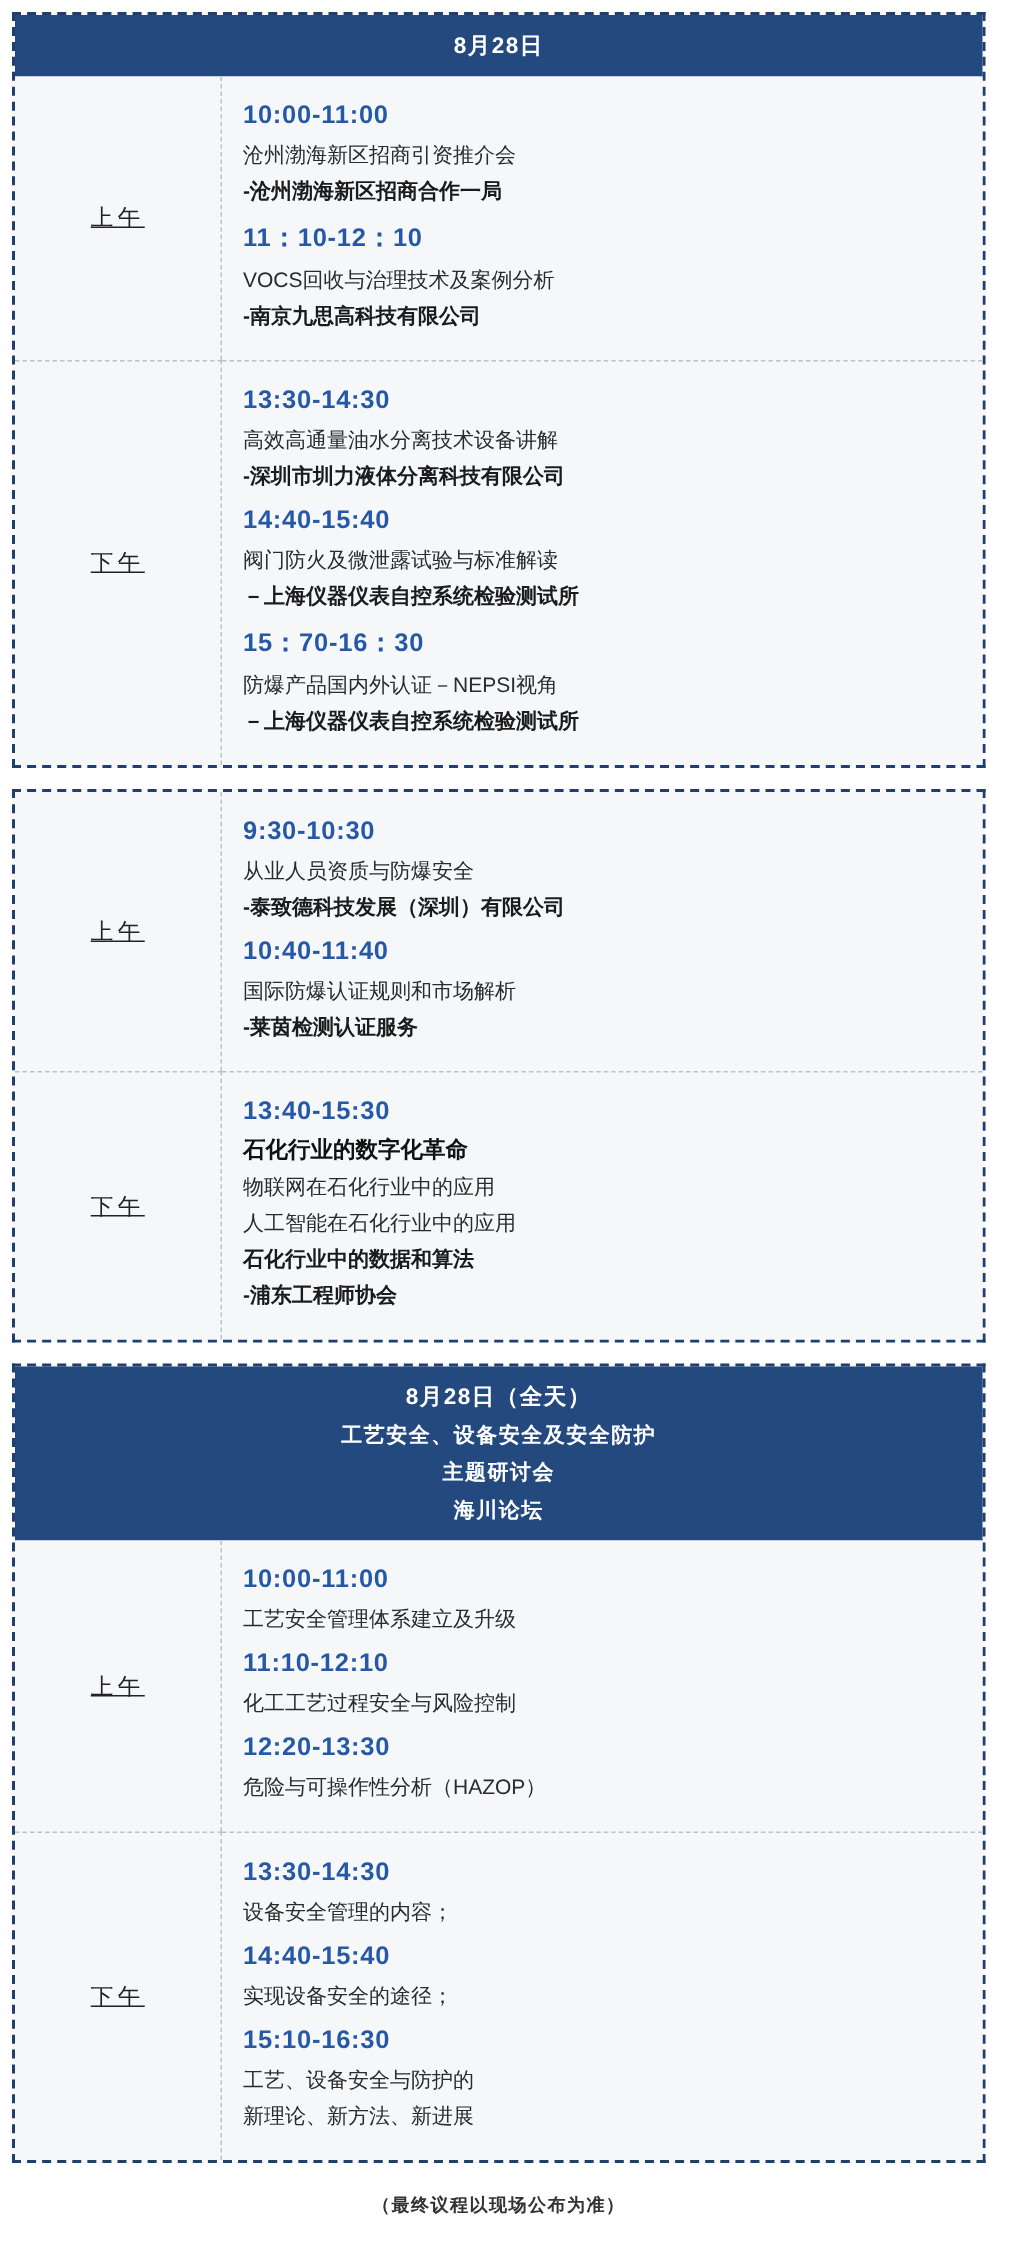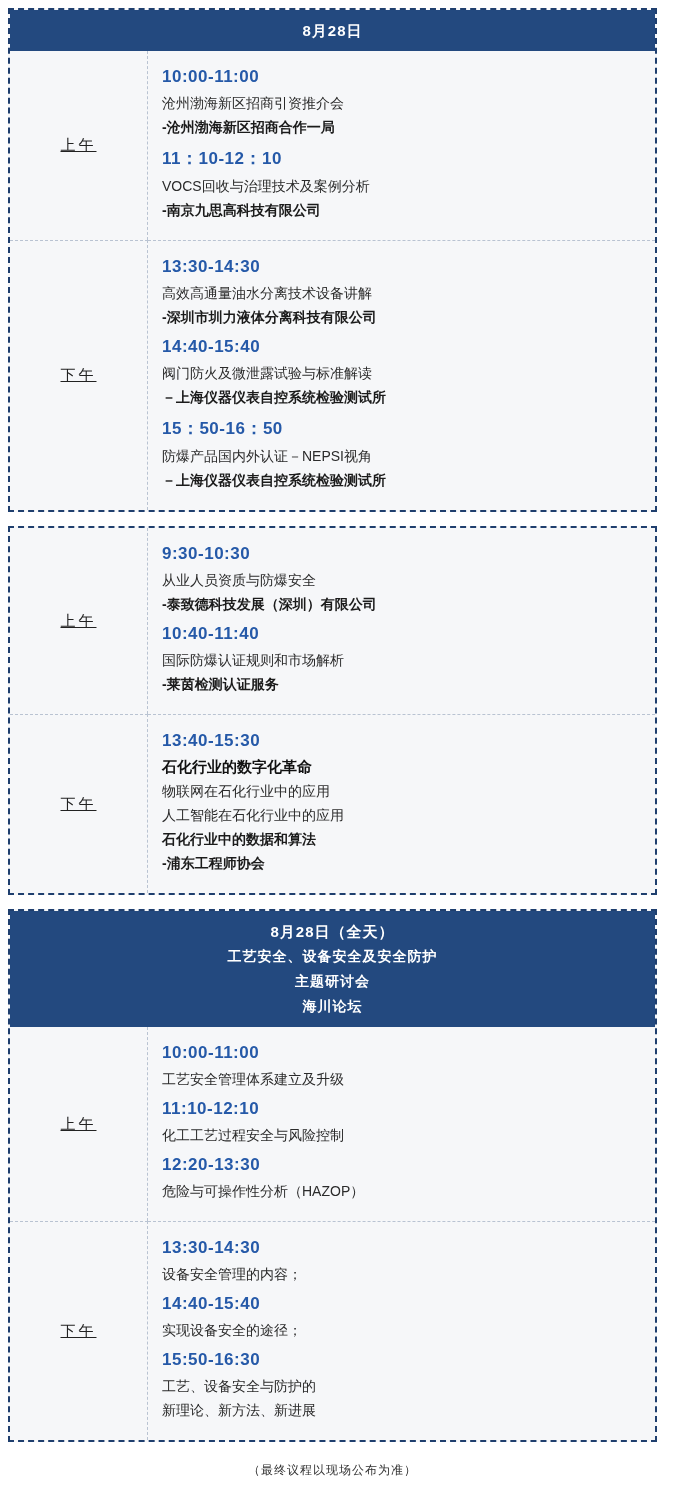--- a/index.html
+++ b/index.html
@@ -86,20 +86,21 @@
     font-weight: bold;
     font-size: 15px;
     color: #111111;
   }
   .footnote {
     text-align: center;
     font-size: 12px;
     color: #333333;
     padding: 6px 0 12px 0;
     letter-spacing: 1px;
+    font-weight: bold;
   }
   .small-gap { height: 2px; }
 </style>
 </head>
 <body>
 
 <div class="page">
   <div id="sections-root">
       <div class="card">
         <div class="card-header">
@@ -123,21 +124,21 @@
             <div class="label-cell">下午</div>
             <div class="content-cell">
               <div class="time">13:30-14:30</div>
               <div class="topic">高效高通量油水分离技术设备讲解</div>
               <div class="topic bold">-深圳市圳力液体分离科技有限公司</div>
               <div class="small-gap"></div>
               <div class="time">14:40-15:40</div>
               <div class="topic">阀门防火及微泄露试验与标准解读</div>
               <div class="topic bold">－上海仪器仪表自控系统检验测试所</div>
               <div class="small-gap"></div>
-              <div class="time">15：50-16：50</div>
+              <div class="time">15：70-16：30</div>
               <div class="topic">防爆产品国内外认证－NEPSI视角</div>
               <div class="topic bold">－上海仪器仪表自控系统检验测试所</div>
               <div class="small-gap"></div>
             </div>
           </div>
         </div>
       </div>
       <div class="card">
         <div class="grid-body">
           <div class="row">
@@ -191,21 +192,21 @@
           </div>
           <div class="row">
             <div class="label-cell">下午</div>
             <div class="content-cell">
               <div class="time">13:30-14:30</div>
               <div class="topic">设备安全管理的内容；</div>
               <div class="small-gap"></div>
               <div class="time">14:40-15:40</div>
               <div class="topic">实现设备安全的途径；</div>
               <div class="small-gap"></div>
-              <div class="time">15:50-16:30</div>
+              <div class="time">15:10-16:30</div>
               <div class="topic">工艺、设备安全与防护的</div>
               <div class="topic">新理论、新方法、新进展</div>
               <div class="small-gap"></div>
             </div>
           </div>
         </div>
       </div>
     </div>
   <div class="footnote">（最终议程以现场公布为准）</div>
 </div>

